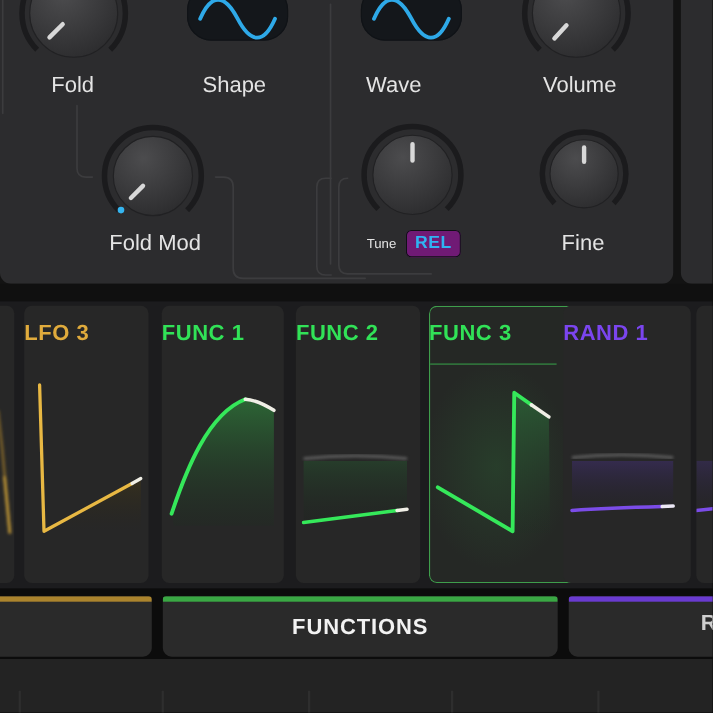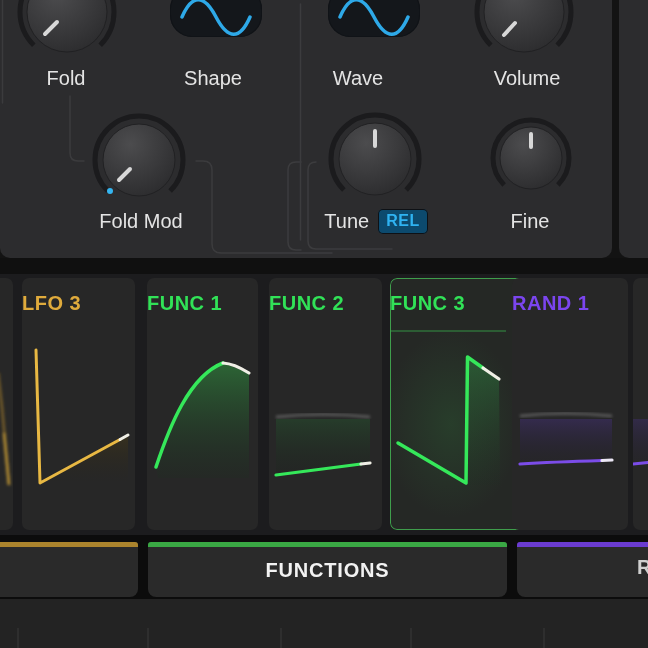--- a/index.html
+++ b/index.html
@@ -23,23 +23,23 @@
     color:#e4e4e4;font-size:20px;line-height:23px;font-weight:500;
   }
   .pill{
     position:absolute;width:92px;height:50px;top:-13px;
     background:#14171b;border-radius:22px;box-shadow:inset 0 0 0 1px #101317;
   }
   .tune-row{
     position:absolute;left:300px;top:206px;width:152px;height:30px;
     display:flex;align-items:center;justify-content:center;gap:9px;
   }
-  .tune-row .t-label{color:#e4e4e4;font-size:20px;font-weight:500;}
+  .tune-row .t-label{color:#e4e4e4;font-size:12px;font-weight:500;}
   .rel-badge{
-    background:#0c4a6e;color:#2fb3f2;font-weight:bold;font-size:16px;
+    background:#701a75;color:#2fb3f2;font-weight:bold;font-size:16px;
     padding:3px 8px 4px 8px;border-radius:5px;letter-spacing:.5px;
     box-shadow:inset 0 0 0 1px #0e1115;
   }
   
   .band1{position:absolute;left:0;top:258px;width:648px;height:16px;background:#101010;}
   .mid-bg{position:absolute;left:0;top:274px;width:648px;height:261px;background:#1c1c1e;}
   .cell{
     position:absolute;top:278px;height:252px;background:#272727;border-radius:7px;
     overflow:hidden;
   }

